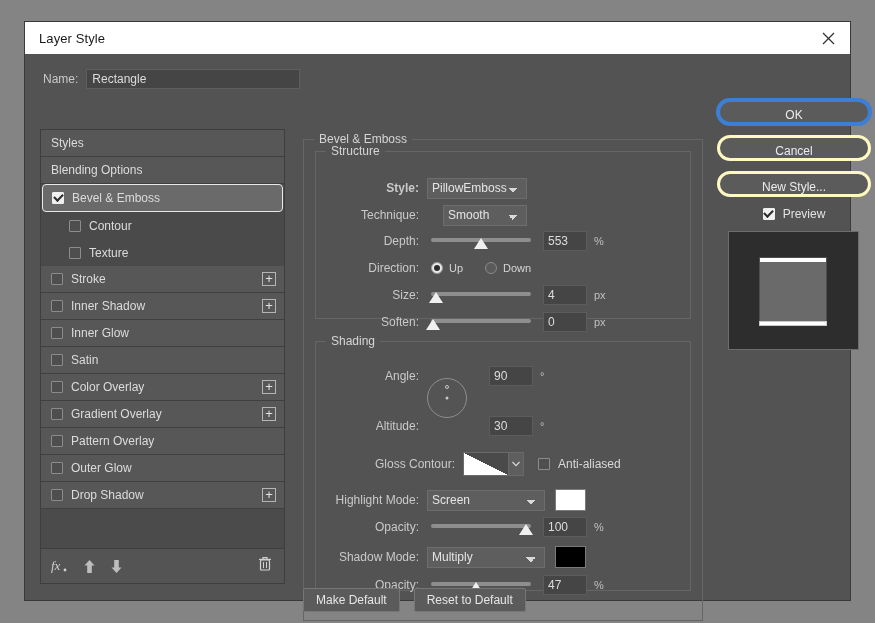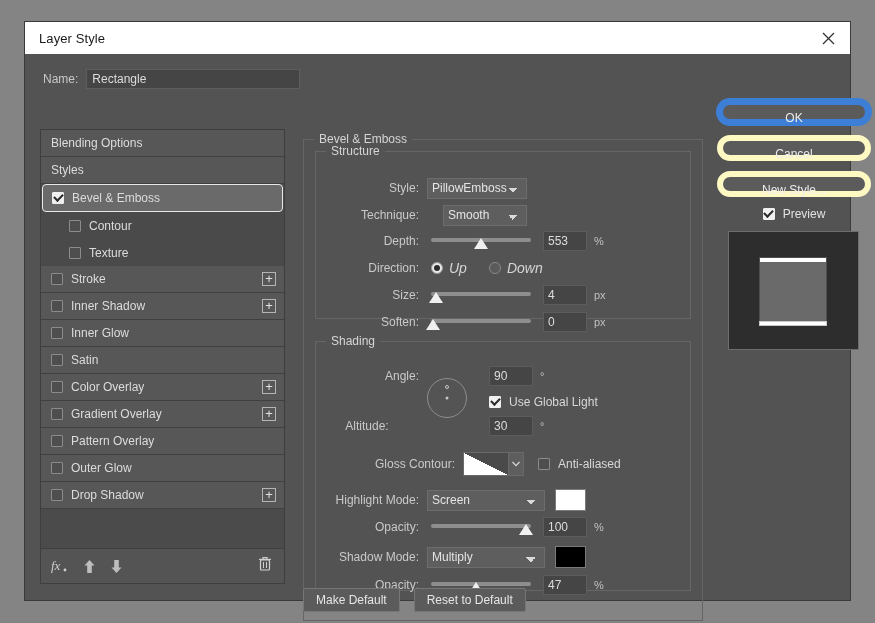--- a/index.html
+++ b/index.html
@@ -313,21 +313,21 @@
     justify-content: center;
     box-sizing: border-box;
   }
   .radio.off { background: #5a5a5a; border-color: #8a8a8a; }
   .radio.on::after {
     content: "";
     width: 6px; height: 6px;
     border-radius: 50%;
     background: #2b2b2b;
   }
-  .radio-label { font-size: 14px; color: #d5d5d5; margin-right: 22px; font-style: italic; }
+  .radio-label { font-size: 11px; color: #d5d5d5; margin-right: 22px; }
 
   
   #angle-dial {
     position: absolute;
     width: 38px; height: 38px;
     border-radius: 50%;
     border: 1px solid #8e8e8e;
     background: #545454;
     cursor: pointer;
   }
@@ -414,21 +414,21 @@
     position: absolute;
     left: 692px;
     top: 45px;
     width: 120px;
   }
   .pill-btn {
     display: block;
     width: 154px;
     height: 26px;
     background: #5b5b5b;
-    border: 6px solid #fef9c3;
+    border: 3px solid #fef9c3;
     border-radius: 13px;
     color: #ececec;
     font-size: 12px;
     font-family: "Liberation Sans", sans-serif;
     margin-bottom: 10px;
     cursor: pointer;
     text-align: center;
     line-height: 24px;
   }
   .pill-btn.primary {
@@ -497,25 +497,25 @@
 
     <div id="name-row">
       <span id="name-label">Name:</span>
       <input id="name-input" type="text" value="Rectangle" style="">
     </div>
 
     <div id="styles-panel">
       <div id="styles-list">
 
         <div class="style-row plain">
+          <span class="style-label">Styles</span>
+        </div>
+
+        <div class="style-row plain">
           <span class="style-label">Blending Options</span>
-        </div>
-
-        <div class="style-row plain">
-          <span class="style-label">Styles</span>
         </div>
 
         <div class="style-row selected">
           <span class="cb checked"></span>
           <span class="style-label">Bevel &amp; Emboss</span>
         </div>
 
         <div class="style-row sub">
           <span class="cb"></span>
           <span class="style-label">Contour</span>
@@ -611,21 +611,21 @@
 
       <div class="group" id="grp-bevel">
         <span class="group-title">Bevel &amp; Emboss</span>
       </div>
 
       <div class="group" id="grp-structure">
         <span class="group-title">Structure</span>
       </div>
 
       <div class="frow" style="left:12px; top:48px; width:376px;">
-        <span class="flabel" style="width:104px;">Style:</span>
+        <span class="flabel" style="width:104px;font-weight:bold;">Style:</span>
         <select class="ps-select" style="width:100px; margin-left:8px;">
           <option>PillowEmboss</option>
         </select>
       </div>
 
       <div class="frow" style="left:12px; top:75px; width:376px;">
         <span class="flabel" style="width:104px;">Technique:</span>
         <select class="ps-select" style="width:84px; margin-left:24px;">
           <option>Smooth</option>
         </select>
@@ -681,29 +681,23 @@
         <span class="flabel" style="width:104px;">Angle:</span>
         <input class="ps-num" style="margin-left: 70px;" value="90">
         <span class="unit">°</span>
       </div>
 
       <div id="angle-dial" style="left:124px; top:249px;">
         <span class="ctr"></span>
         <span class="handle"></span>
       </div>
 
-      <div class="frow" style="left:186px; top:262px;">
-        <span class="cbx-inline">
-          <span class="cb checked"></span>
-          <span class="cbx-label">Use Global Light</span>
-        </span>
-      </div>
 
       <div class="frow" style="left:12px; top:286px; width:376px;">
-        <span class="flabel" style="width:104px;text-align:center;">Altitude:</span>
+        <span class="flabel" style="width:104px;">Altitude:</span>
         <input class="ps-num" style="margin-left: 70px;" value="30">
         <span class="unit">°</span>
       </div>
 
       <div class="frow" style="left:12px; top:322px; width:376px; height:26px;padding-left:36px;">
         <span class="flabel" style="width:104px;">Gloss Contour:</span>
         <span id="gloss-swatch" style="margin-left:8px;"></span>
         <span id="gloss-arrow">
           <svg width="8" height="6" viewBox="0 0 8 6">
               <path d="M0.5 1 L4 4.6 L7.5 1" fill="none" stroke="#d8d8d8" stroke-width="1.2"></path>

